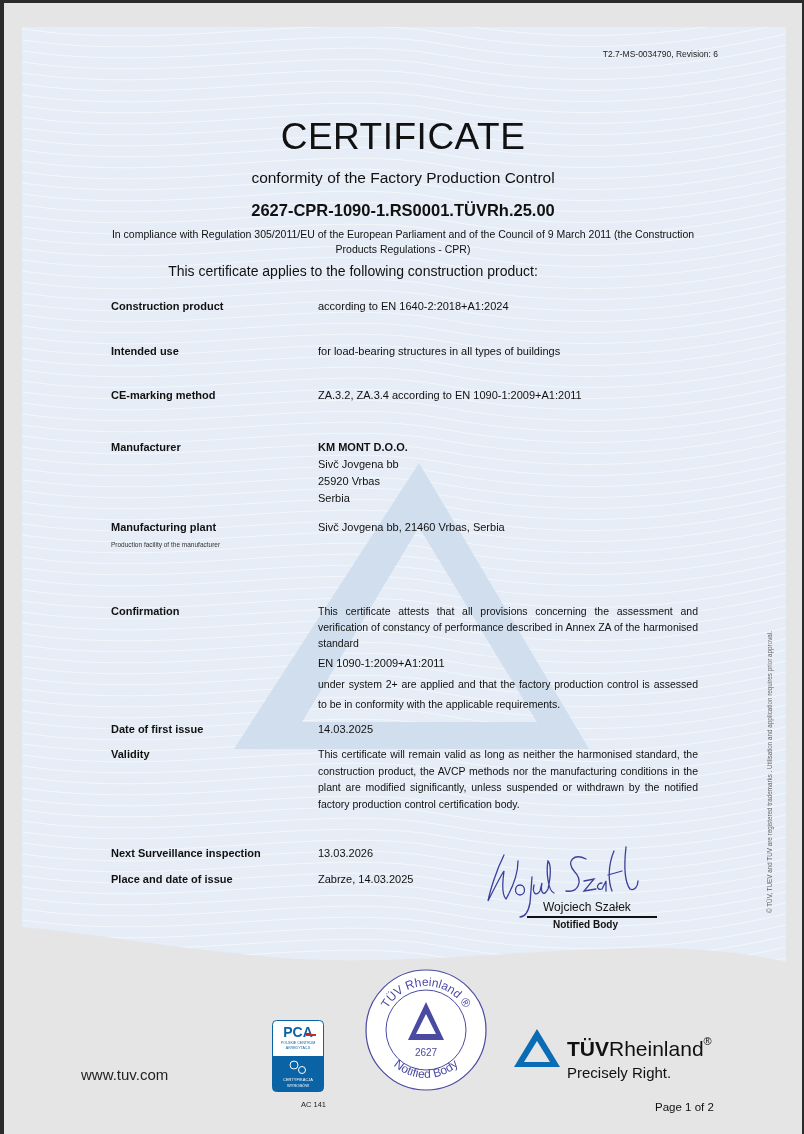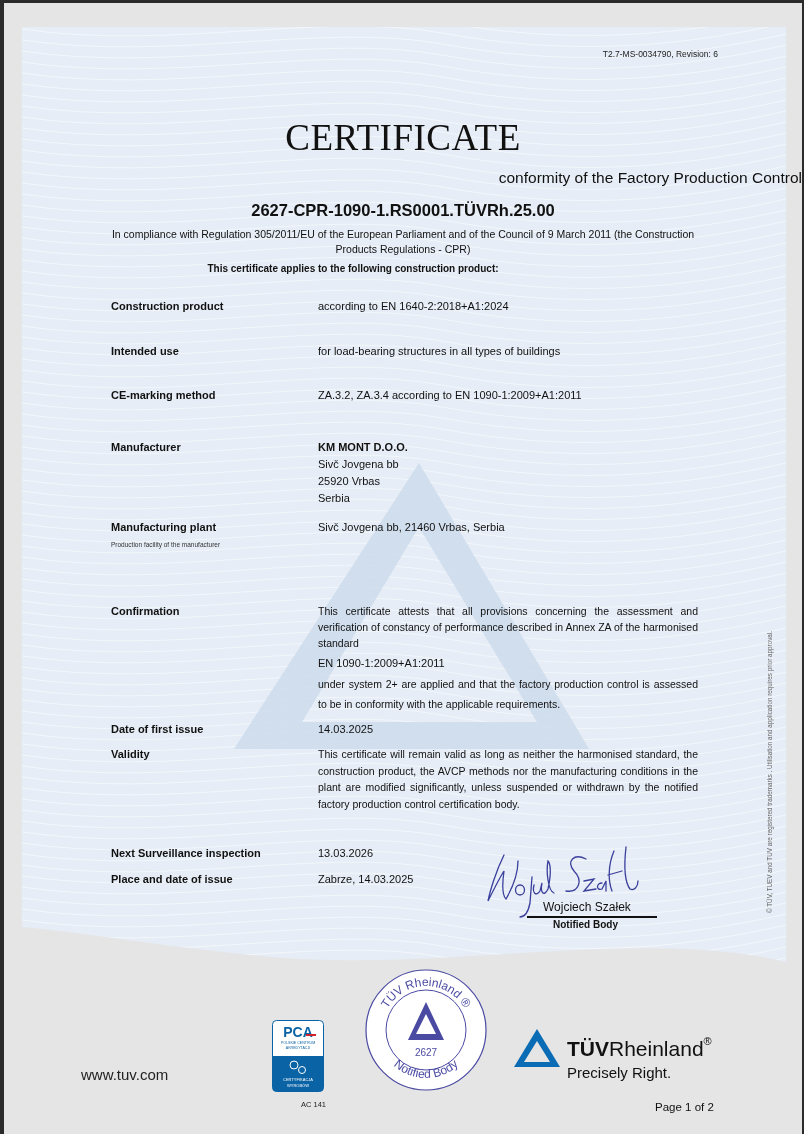--- a/index.html
+++ b/index.html
@@ -1,25 +1,25 @@
 <!DOCTYPE html>
 <html><head>
 <meta charset="utf-8">
 <style>
   html, body { margin:0; padding:0; }
   body { width:804px; height:1134px; background:#2b2b2b; position:relative; overflow:hidden; font-family:"Liberation Sans", sans-serif; }
   .page { position:absolute; left:4px; top:3px; width:798px; height:1131px; background:#e5e5e5; overflow:hidden; }
   .bg { position:absolute; left:18px; top:24px; width:764px; height:940px; }
   .content { position:absolute; left:0; top:0; width:798px; height:1131px; color:#111; }
   .docref { position:absolute; right:84px; top:46px; font-size:8.5px; color:#222; }
-  .title { position:absolute; left:0; width:798px; top:113px; text-align:center; font-size:37px; letter-spacing:0.5px; color:#111;font-family:Liberation Serif, serif; }
-  .subtitle { position:absolute; left:0; width:798px; top:166px; text-align:right; font-size:15.5px; }
+  .title { position:absolute; left:0; width:798px; top:113px; text-align:center; font-size:37px; letter-spacing:0.5px; color:#111; }
+  .subtitle { position:absolute; left:0; width:798px; top:166px; text-align:center; font-size:15.5px; }
   .certno { position:absolute; left:0; width:798px; top:198px; text-align:center; font-size:16.5px; font-weight:bold; }
   .compliance { position:absolute; left:100px; width:598px; top:224px; text-align:center; font-size:10.5px; line-height:15px; }
-  .applies { position:absolute; left:0; width:698px; top:260px; text-align:center; font-size:10px;font-weight:bold; }
+  .applies { position:absolute; left:0; width:698px; top:260px; text-align:center; font-size:14px; }
   .row { position:absolute; left:107px; width:585px; font-size:11px; line-height:17px; }
   .row .lbl { position:absolute; left:0; width:200px; font-weight:bold; }
   .row .sub { position:absolute; left:0; top:17px; font-size:6.5px; font-weight:normal; color:#333; }
   .row .val { position:absolute; left:207px; width:380px; }
   .justify { text-align:justify; }
   .bold { font-weight:bold; }
   .sig-name { position:absolute; left:539px; top:897px; font-size:12px; }
   .sig-line { position:absolute; left:523px; top:913px; width:130px; height:2px; background:#111; }
   .sig-nb { position:absolute; left:549px; top:916px; font-size:10px; font-weight:bold; }
   .signature { position:absolute; left:470px; top:838px; width:180px; height:80px; }

